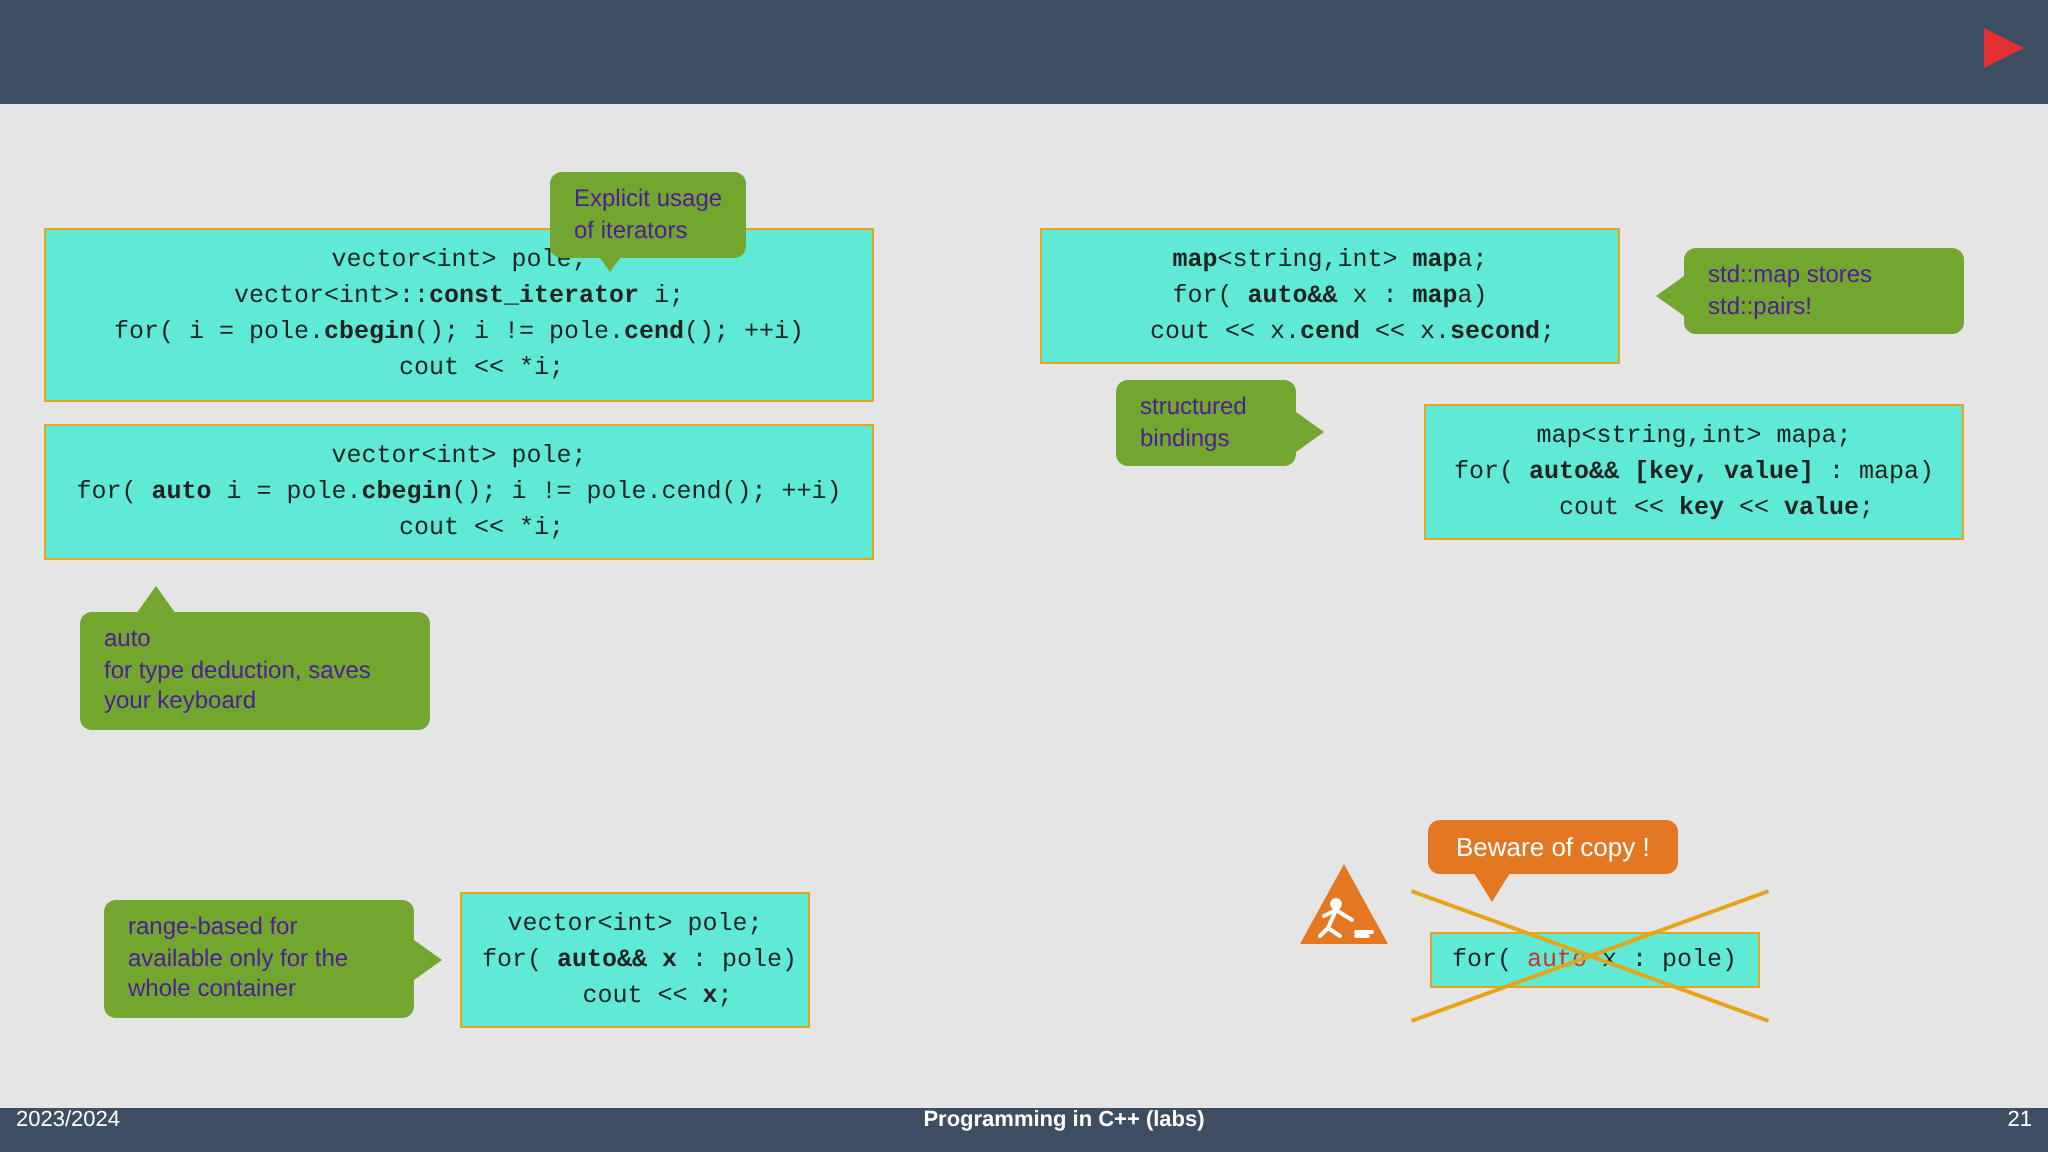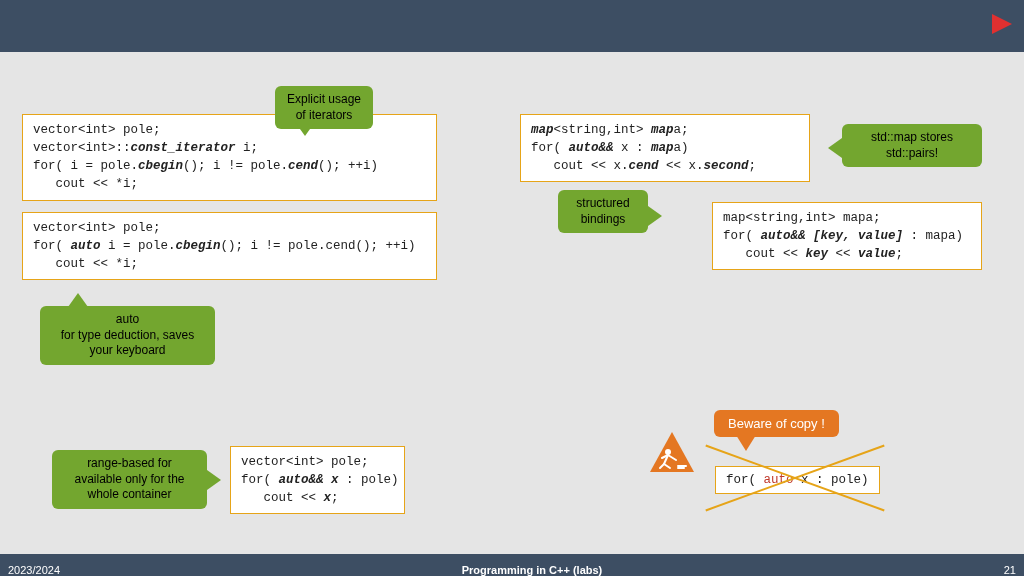--- a/index.html
+++ b/index.html
@@ -10,39 +10,39 @@
     background: #3d4e63; color: #fff; height: 52px;
     display: flex; align-items: center; padding: 0 18px;
     font-size: 22px; font-weight: bold; position: relative;
   }
   .arrow-btn { position: absolute; right: 10px; top: 12px; cursor: pointer; }
   .arrow-btn svg { display: block; }
 
   .footer {
     position: absolute; bottom: 0; left: 0; right: 0; height: 22px;
     background: #3d4e63; color: #fff; font-size: 11px;
-    display: flex; align-items: flex-end;
+    display: flex; align-items: flex-start;
   }
   .footer .fl { padding-left: 8px; }
   .footer .fc { position: absolute; left: 0; right: 0; text-align: center; font-weight: bold; padding-left: 40px; }
   .footer .fr { position: absolute; right: 8px; }
 
   .slide { position: absolute; top: 52px; left: 0; right: 0; bottom: 22px; }
 
   .code {
-    background: #ffffff; border: 1px solid #e6a418; padding: 6px 10px;
+    background: #5eead4; border: 1px solid #e6a418; padding: 6px 10px;
     font-family: "Courier New", monospace; font-size: 12.5px; line-height: 1.45;
-    white-space: pre; color: #222; position: absolute;
+    white-space: pre; color: #222; position: absolute; text-align: center;
   }
-  .bold { font-weight: bold; font-style: italic; }
+  .bold { font-weight: bold; }
   .kw-auto { color: #c0392b; }
 
   .bubble {
-    position: absolute; background: #73a62f; color: #000000;
-    border-radius: 6px; padding: 6px 12px; font-size: 12px; text-align: center;
+    position: absolute; background: #73a62f; color: #4c1d95;
+    border-radius: 6px; padding: 6px 12px; font-size: 12px; text-align: left;
     line-height: 1.3;
   }
   .bubble2 {
     position: absolute; background: #e47722; color: #fff;
     border-radius: 6px; padding: 6px 14px; font-size: 13px; text-align: left;
   }
   .tail { position: absolute; width: 0; height: 0; }
 
   
   .tri-down-g { border-left: 10px solid transparent; border-right: 10px solid transparent; border-top: 14px solid #73a62f; }

